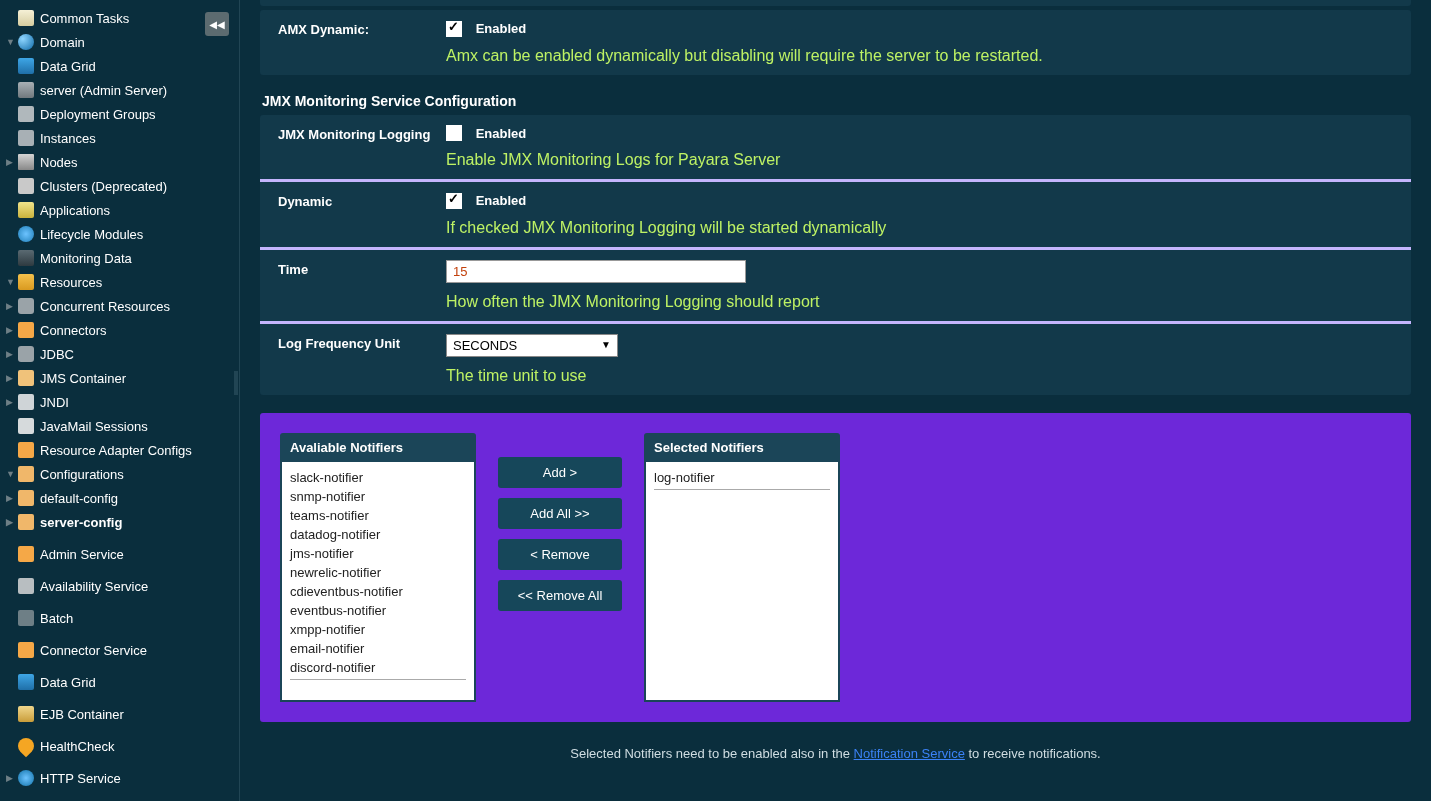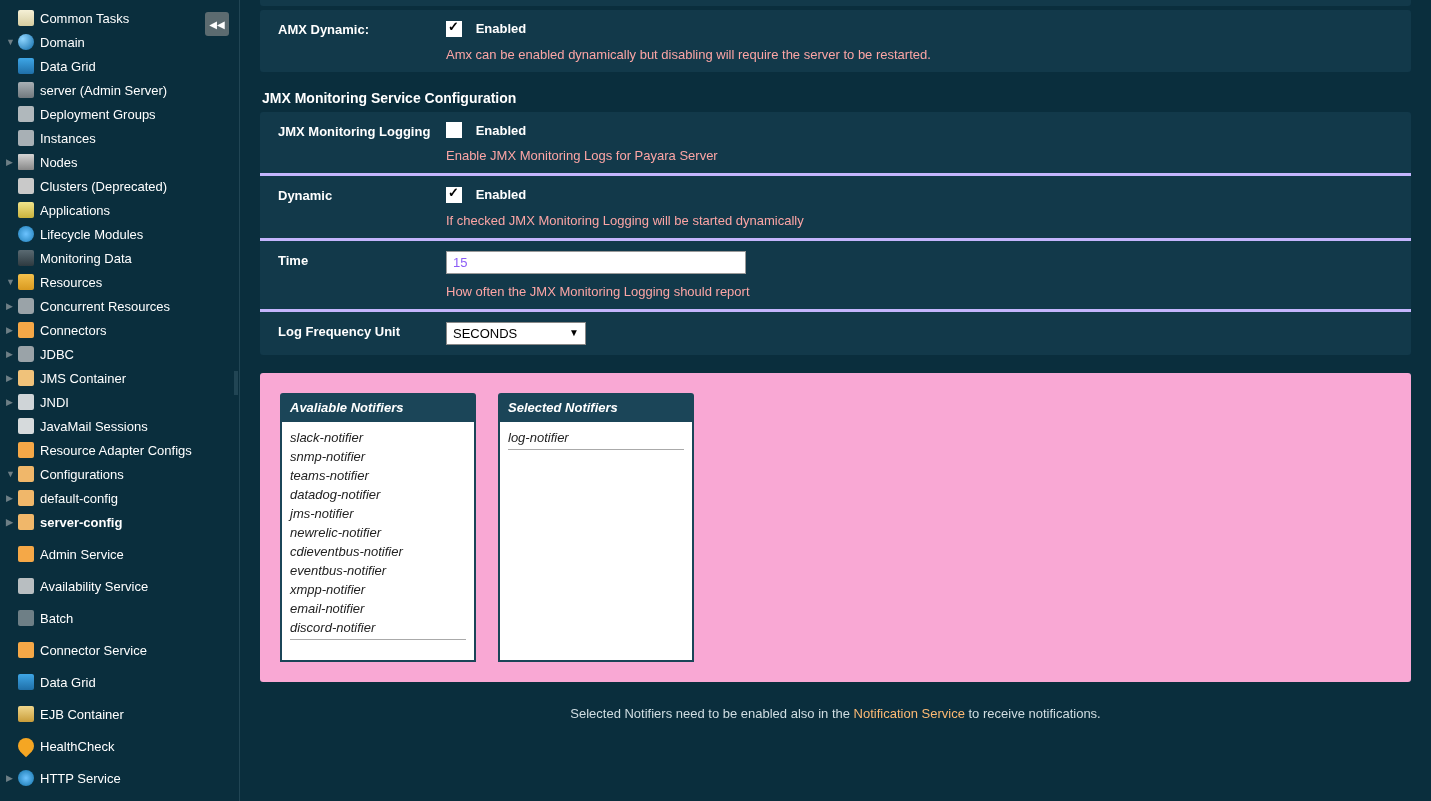--- a/index.html
+++ b/index.html
@@ -110,40 +110,40 @@
   .row .field { flex:1; }
   .chk {
     display:inline-block; width:16px; height:16px; background:#fff;
     vertical-align:middle; margin-right:10px; position:relative;
   }
   .chk.checked::after {
     content:"✓"; color:#000; font-size:13px; position:absolute;
     top:-2px; left:2px; font-weight:bold;
   }
   .chk-label { vertical-align:middle; font-weight:bold; }
-  .hint { color:#fca5a5; font-size:13px; margin-top:10px; }
+  .hint { color:#bef264; font-size:16px; margin-top:10px; }
   .text-input {
     width: 300px; padding:3px 6px; font-size:13px;
-    border:1px solid #999; background:#fff; color:#8b5cf6;
+    border:1px solid #999; background:#fff; color:#c2410c;
   }
   .select {
-    width:140px; padding:3px 22px 3px 6px; font-size:13px;
+    width:172px; padding:3px 22px 3px 6px; font-size:13px;
     background:#fff; color:#000; border:1px solid #888;
     position:relative; display:inline-block;
   }
   .select .arrow {
     position:absolute; right:6px; top:4px; color:#000; font-size:10px;
   }
   .section-title {
     font-size:14px; font-weight:bold; margin: 18px 0 6px 2px;
   }
 
   
   .picker {
-    background:#f9a8d4; padding:20px; border-radius:3px; margin-bottom:10px;font-style:italic;
+    background:#6d28d9; padding:20px; border-radius:3px; margin-bottom:10px;
   }
   .picker-row { display:flex; gap:22px; align-items:flex-start; }
   .listbox { width:196px; }
   .listbox .title {
     background:#1b4558; padding:7px 10px; font-weight:bold;
     border-radius:3px 3px 0 0;
   }
   .listbox .body {
     background:#fff; color:#222; min-height:240px;
     border:2px solid #1b4558; border-top:none;
@@ -152,21 +152,21 @@
   .listbox .body .item { padding:2px 0; cursor:pointer; }
   .listbox .body hr { border:none; border-top:1px solid #aaa; margin-top:2px; }
   .btn-col { display:flex; flex-direction:column; gap:10px; width:124px; margin-top:24px; }
   .btn {
     background:#16475a; text-align:center; padding:8px 6px;
     border-radius:3px; cursor:pointer; font-size:13px;
   }
   .footnote {
     text-align:center; color:#d0dde2; font-size:13px; padding:14px 0 0 0;
   }
-  .footnote a { color:#fdba74; cursor:pointer; }
+  .footnote a { color:#3b82f6; text-decoration:underline; cursor:pointer; }
 </style>
 </head>
 <body>
 
 <div class="app">
 
   <div class="sidebar">
     <div class="collapse-btn">
       <span>◀◀</span>
     </div>
@@ -370,20 +370,21 @@
         </div>
       </div>
 
       <div class="row">
         <div class="label">Log Frequency Unit</div>
         <div class="field">
           <div class="select">
             <span>SECONDS</span>
             <span class="arrow">▼</span>
           </div>
+          <div class="hint">The time unit to use</div>
         </div>
       </div>
 
     </div>
 
     <div class="picker">
       <div class="picker-row">
 
         <div class="listbox">
           <div class="title">Avaliable Notifiers</div>
@@ -396,20 +397,26 @@
               <div class="item">newrelic-notifier</div>
               <div class="item">cdieventbus-notifier</div>
               <div class="item">eventbus-notifier</div>
               <div class="item">xmpp-notifier</div>
               <div class="item">email-notifier</div>
               <div class="item">discord-notifier</div>
               <hr>
             </div>
         </div>
 
+        <div class="btn-col">
+          <div class="btn">Add &gt;</div>
+          <div class="btn">Add All &gt;&gt;</div>
+          <div class="btn">&lt; Remove</div>
+          <div class="btn">&lt;&lt; Remove All</div>
+        </div>
 
         <div class="listbox">
           <div class="title">Selected Notifiers</div>
           <div class="body" id="sel-body">
               <div class="item">log-notifier</div>
               <hr>
             </div>
         </div>
 
       </div>

